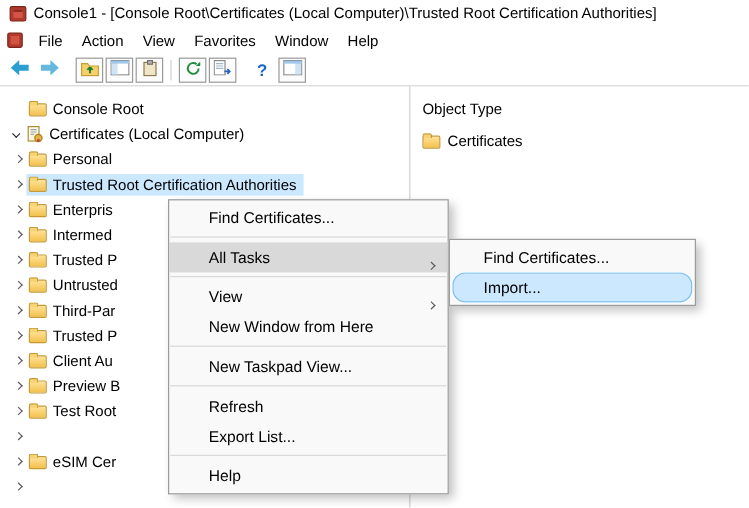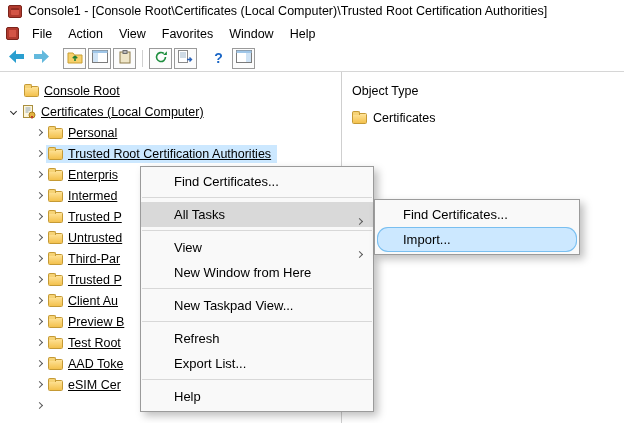--- a/index.html
+++ b/index.html
@@ -34,25 +34,25 @@
   
   .main { display: flex; height: 351px; }
   .tree-pane { width: 341px; flex: none; padding-top: 8px; overflow: hidden; }
   .detail-pane { flex: 1; border-left: 1px solid #cfcfcf; padding: 12px 0 0 10px; }
   .detail-header { margin-bottom: 13px; }
   .detail-item { display: flex; align-items: center; gap: 6px; }
 
   
   .trow { height: 21px; display: flex; align-items: center; }
   .chev-slot { width: 14px; display: flex; justify-content: center; flex: none; }
-  .rc { display: flex; align-items: center; gap: 5px; padding: 2px 6px 2px 2px; white-space: nowrap; text-decoration: underline; }
+  .rc { display: flex; align-items: center; gap: 5px; padding: 2px 6px 2px 2px; white-space: nowrap; }
   .trow.selected .rc { background: #cce8ff; }
   .pl-root { padding-left: 22px; }
   .pl-1 { padding-left: 6px; }
-  .pl-2 { padding-left: 32px; }
+  .pl-2 { padding-left: 8px; }
   .chev { width: 5px; height: 5px; border-right: 1.4px solid #5a5a5a; border-bottom: 1.4px solid #5a5a5a; display: inline-block; }
   .chev.right { transform: rotate(-45deg); }
   .chev.down { border-color: #2b2b2b; transform: rotate(45deg); }
   .folder { width: 15px; height: 11px; background: linear-gradient(#ffe398, #f3c14d); border: 1px solid #c59a35; border-radius: 1.5px; position: relative; flex: none; margin-top: 1px; }
   .folder::before { content: ""; position: absolute; top: -3px; left: -1px; width: 6px; height: 3px; background: #f6d376; border: 1px solid #c59a35; border-bottom: none; border-radius: 2px 2px 0 0; }
   .cert-ic { width: 14px; height: 14px; flex: none; display: flex; }
 
   
   .context-menu { position: absolute; left: 140px; top: 166px; width: 234px; background: #f9f9f9; border: 1px solid #9b9b9b; box-shadow: 4px 4px 8px rgba(0,0,0,0.25); padding: 2px 0; z-index: 10; }
   .mi { height: 25px; display: flex; align-items: center; padding: 0 14px 0 33px; font-size: 13px; position: relative; white-space: nowrap; }
@@ -276,24 +276,20 @@
         <span class="rc">
             <span class="folder"></span>
             <span>Test Root</span>
           </span>
       </div>
 
       <div class="trow pl-2">
         <span class="chev-slot">
             <span class="chev right"></span>
           </span>
-        <span class="rc">
-            <span class="folder"></span>
-            <span>AAD Toke</span>
-          </span>
       </div>
 
       <div class="trow pl-2">
         <span class="chev-slot">
             <span class="chev right"></span>
           </span>
         <span class="rc">
             <span class="folder"></span>
             <span>eSIM Cer</span>
           </span>

